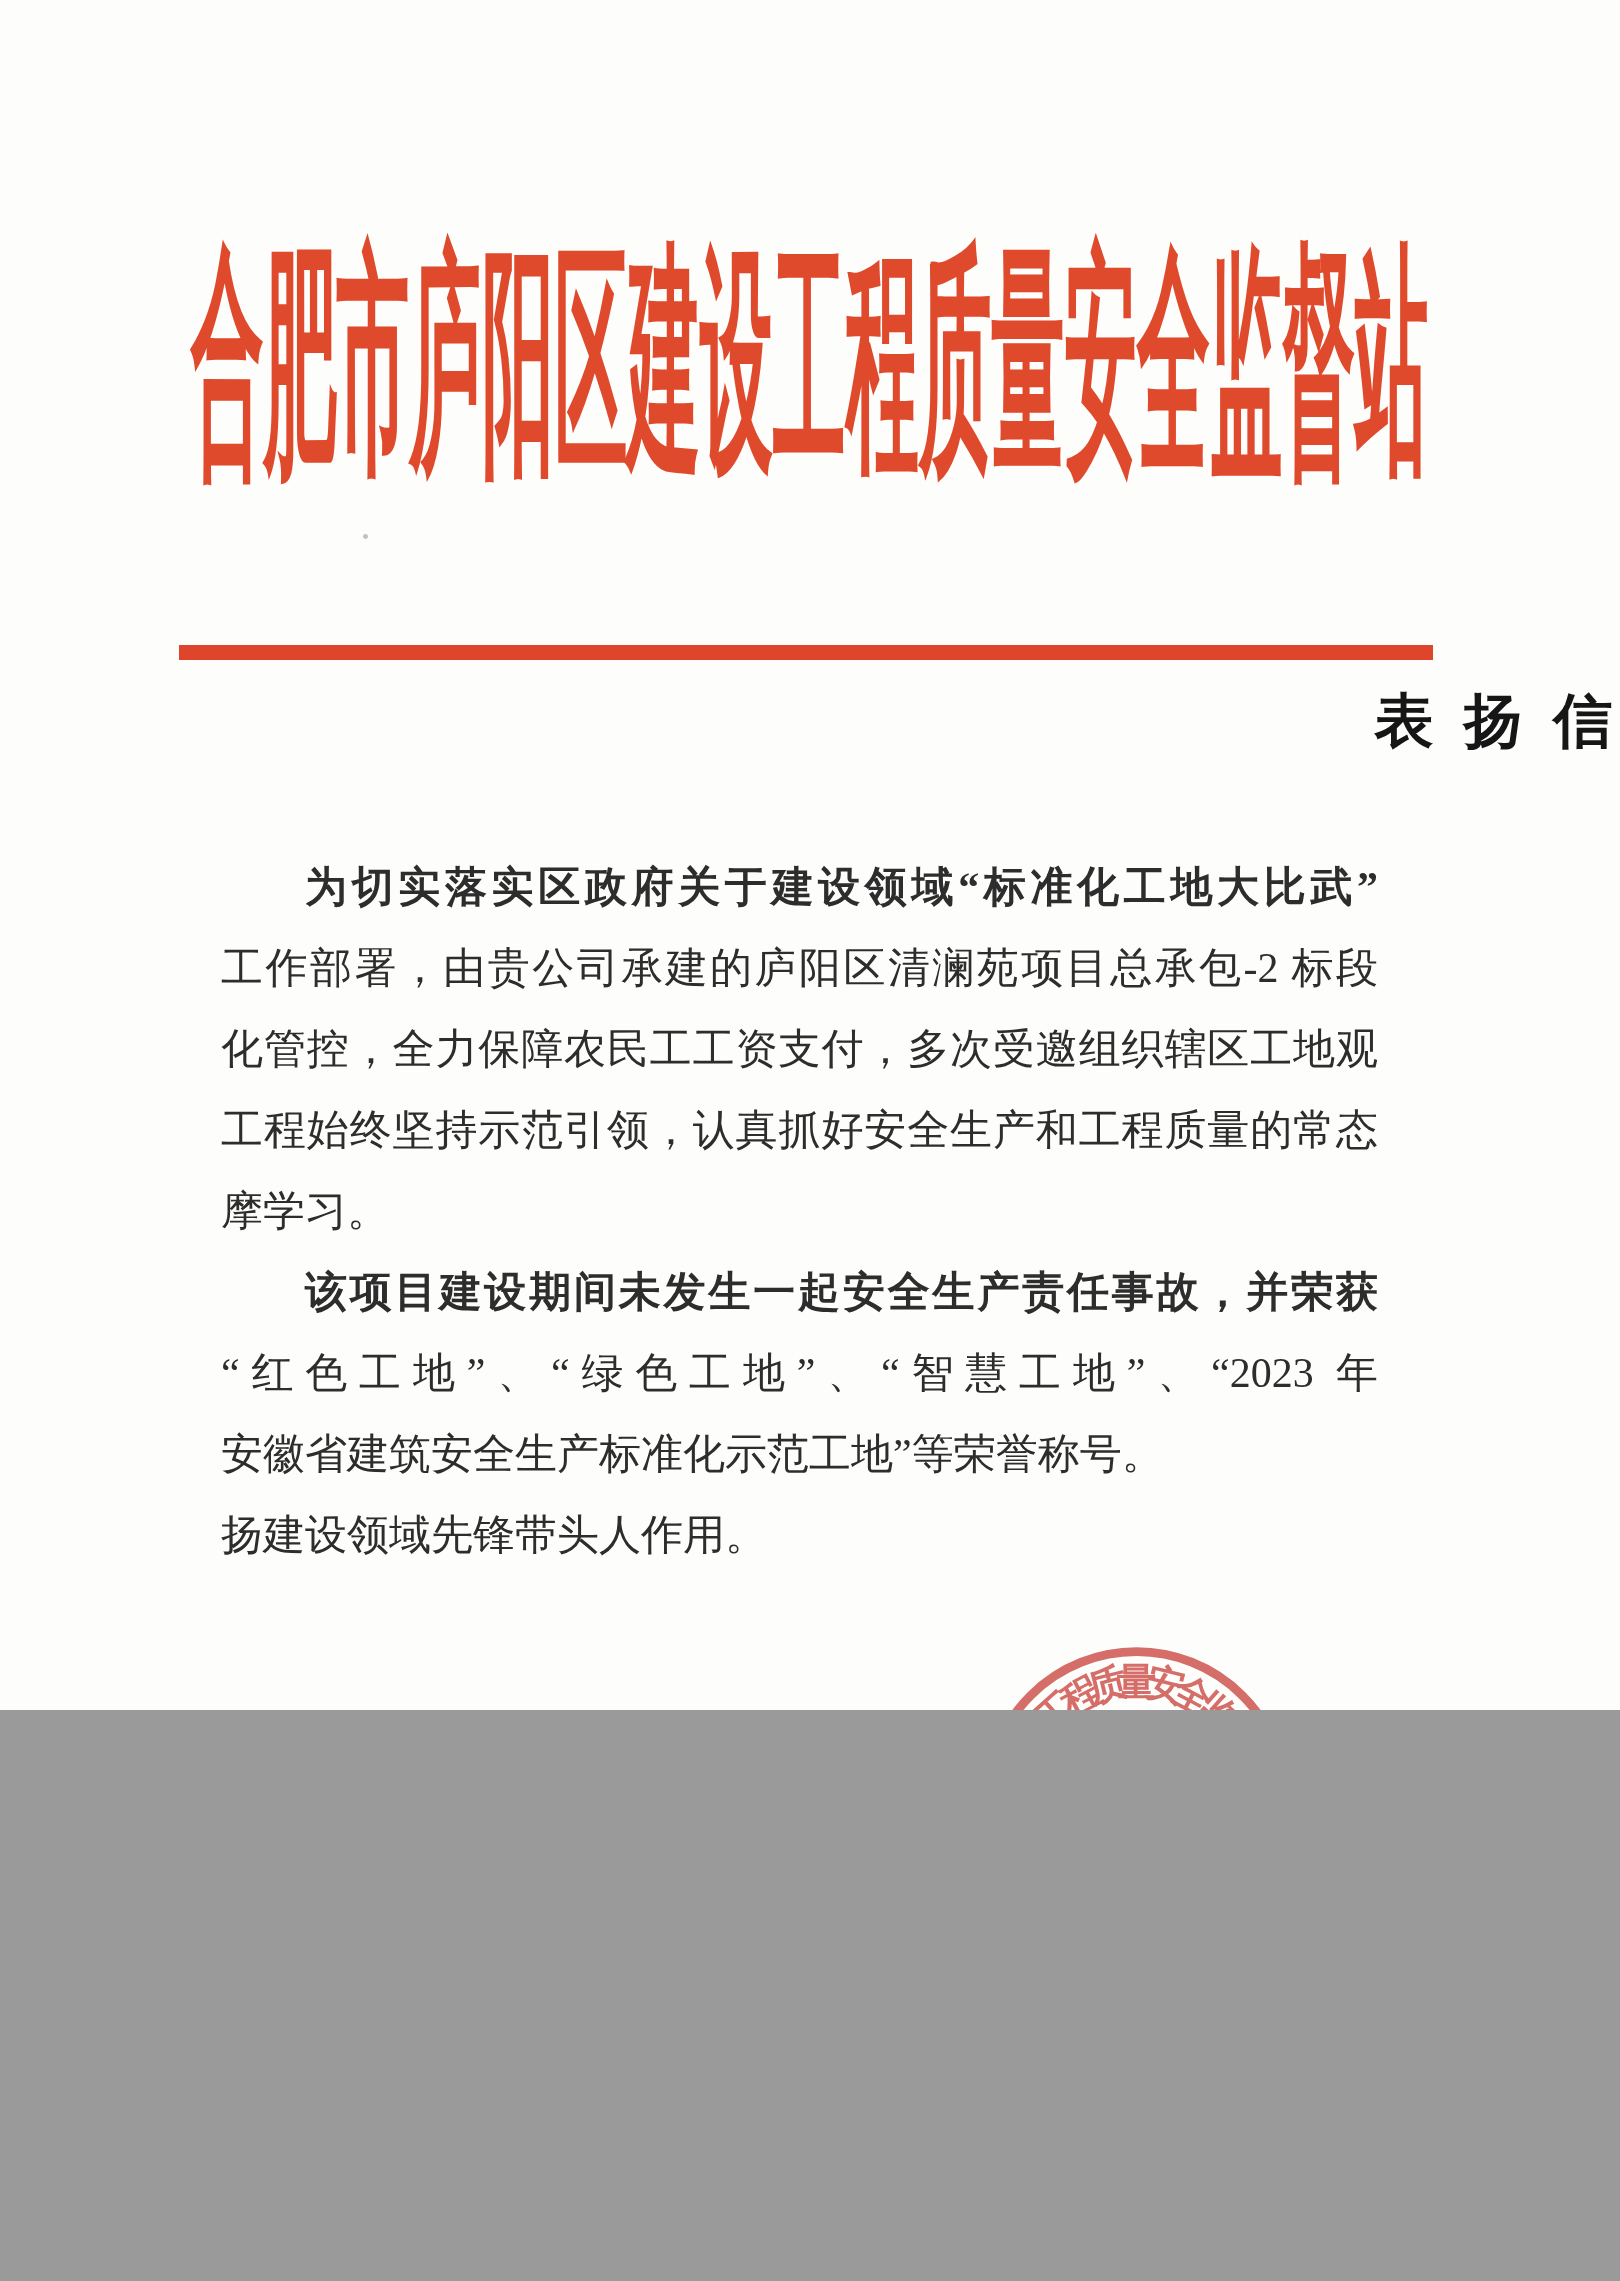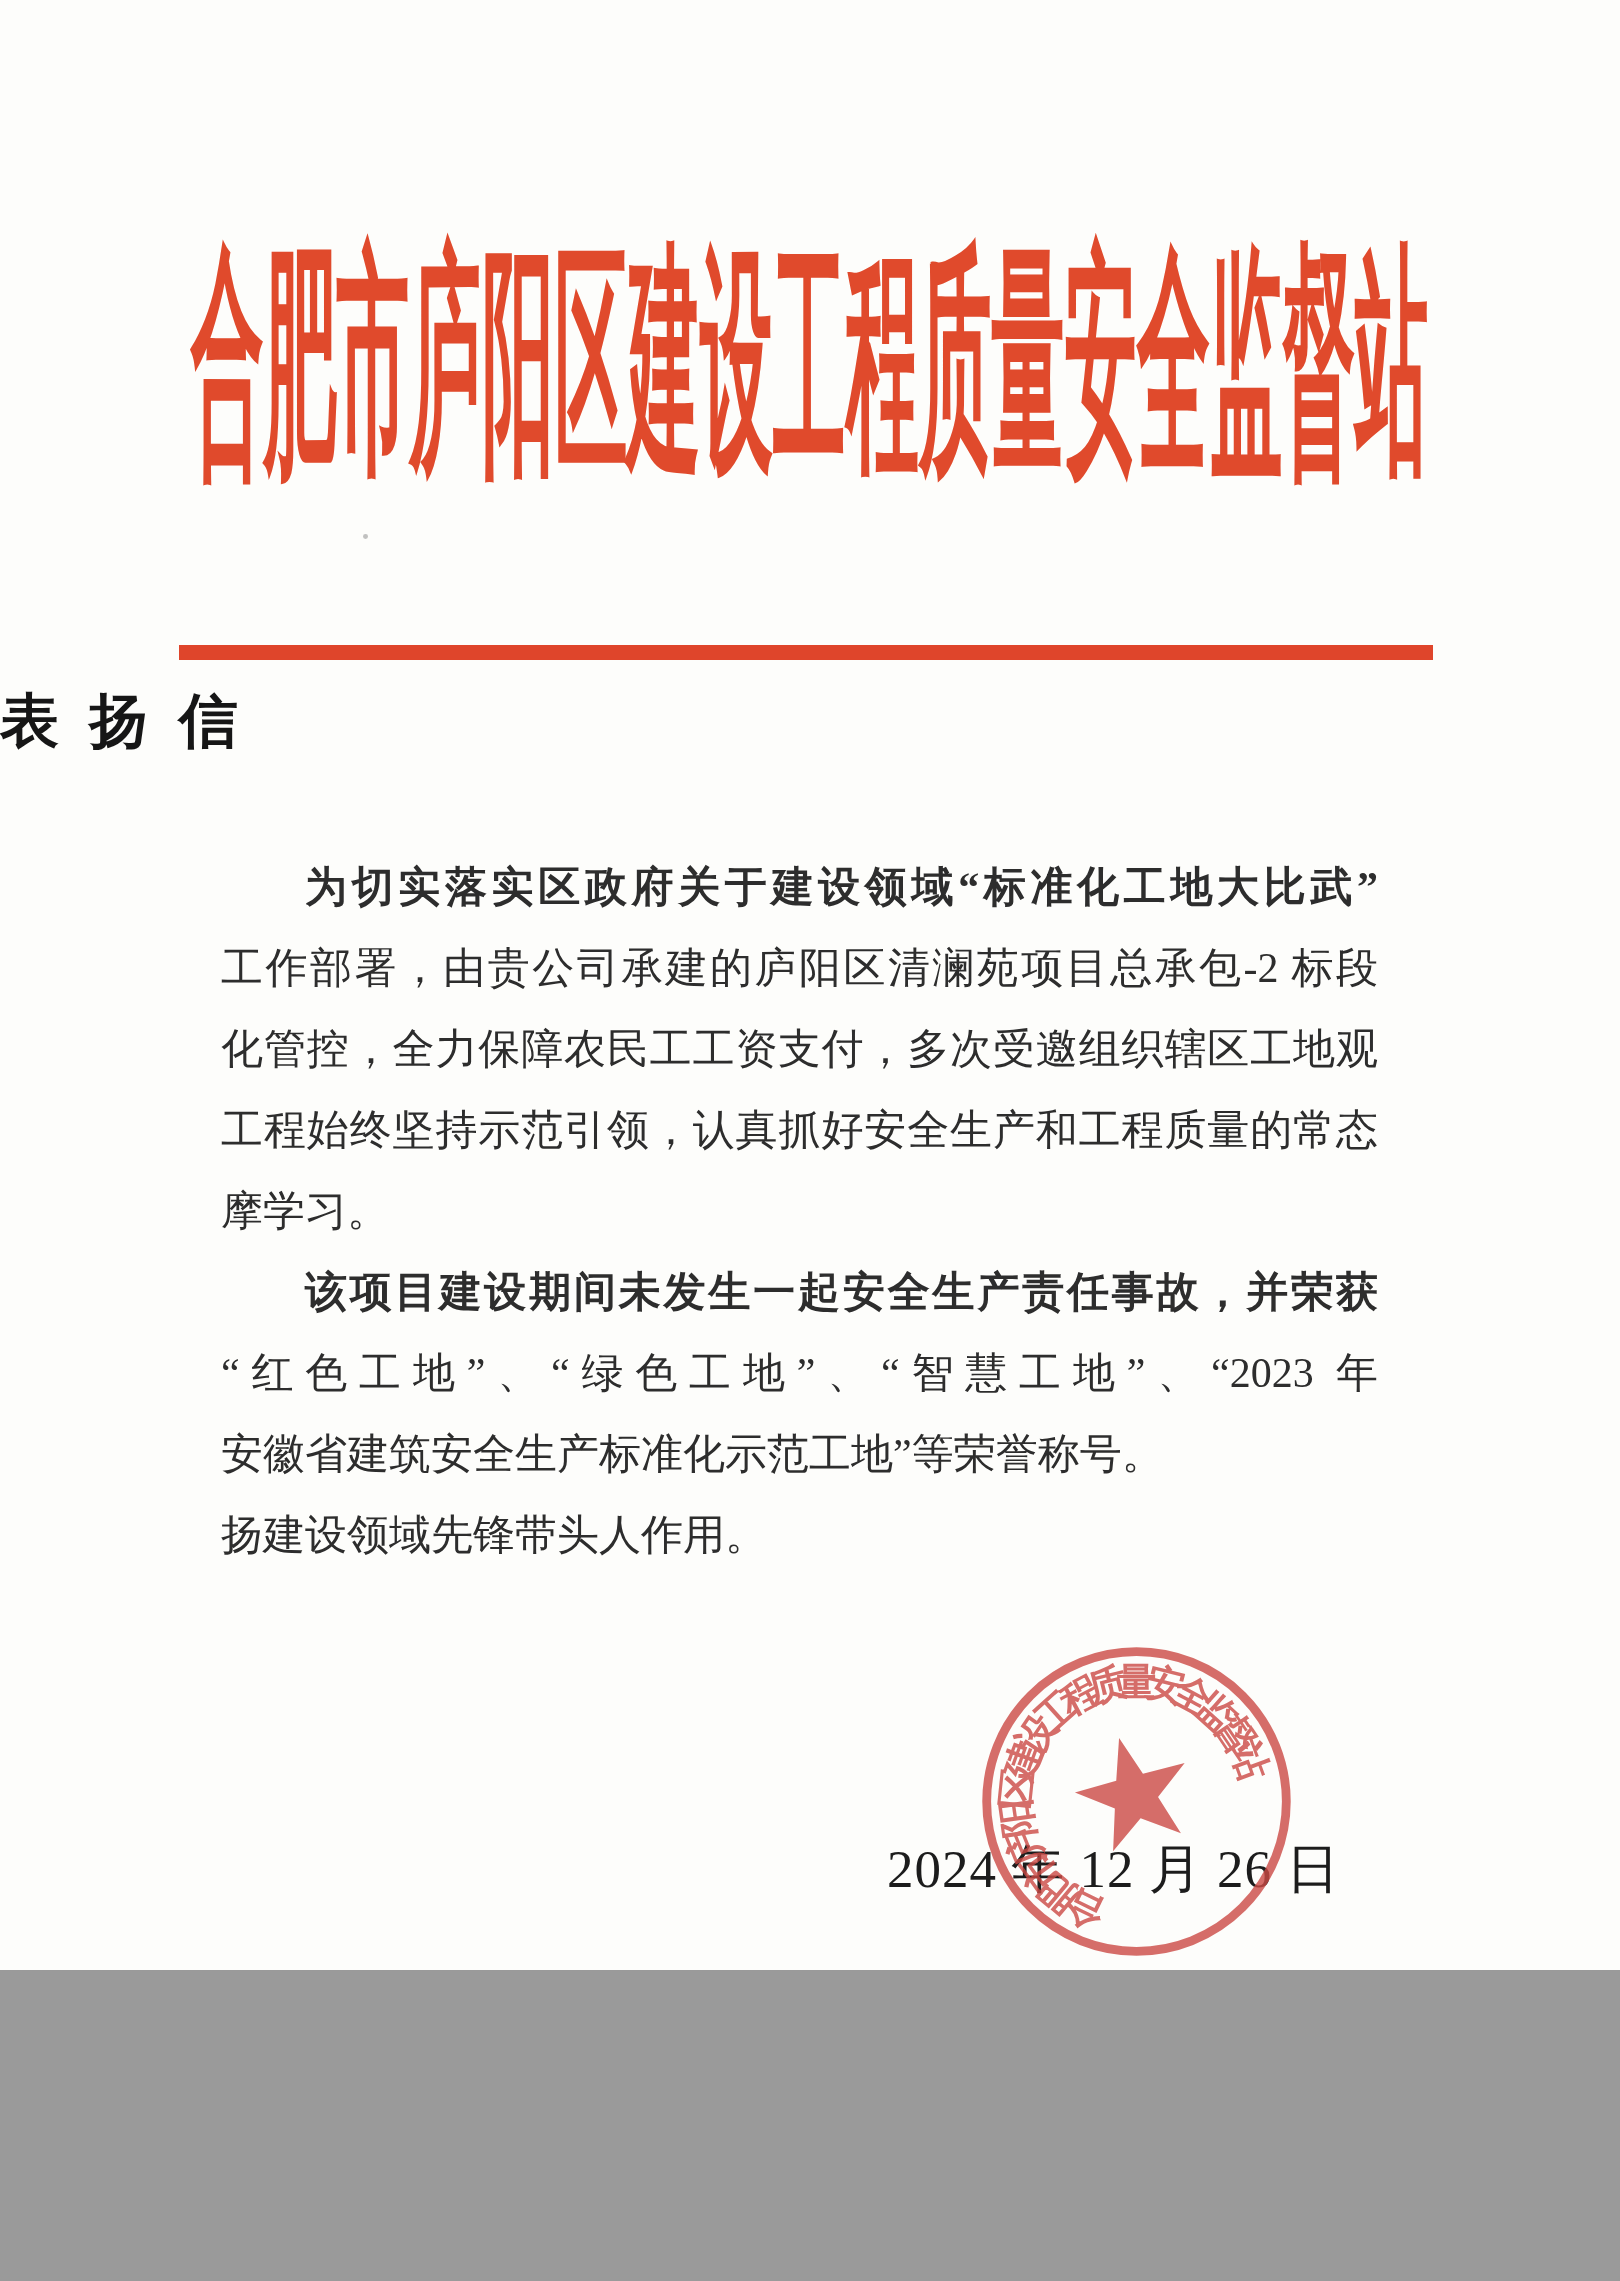--- a/index.html
+++ b/index.html
@@ -1,18 +1,18 @@
 <!DOCTYPE html>
 <html style="--header-red: #e04a2c; --divider-red: #df452b; --seal-red: #cc4a45; --body-ink: #2d2d2d;"><head>
 <meta charset="utf-8">
 <style>
   html,body { margin:0; padding:0; background:#9a9a9a; }
   .page {
     position:relative;
-    width:1620px; height:1970px;
+    width:1620px; height:1710px;
     margin:0 auto;
     background:#fdfdfb;
     overflow:hidden;
     font-family:"Liberation Serif","DejaVu Serif",serif;
   }
 
   
   .org-banner {
     position:absolute; left:191px; top:235px;
     width:1235px; height:257px;
@@ -30,21 +30,21 @@
   }
 
   .red-divider {
     position:absolute; left:179px; top:645px;
     width:1254px; height:14.7px;
     background:var(--divider-red,#df452b);
   }
 
   .doc-title {
     position:absolute; left:0; top:682px; width:1620px;
-    text-align:left;
+    text-align:right;
     font-size:59px; font-weight:bold;
     letter-spacing:7.8px;
     color:#161616;
   }
 
   .letter-body {
     position:absolute; left:221px; top:847px;
     width:1157px;
     font-size:42px; line-height:81px;
     color:var(--body-ink,#2d2d2d);

